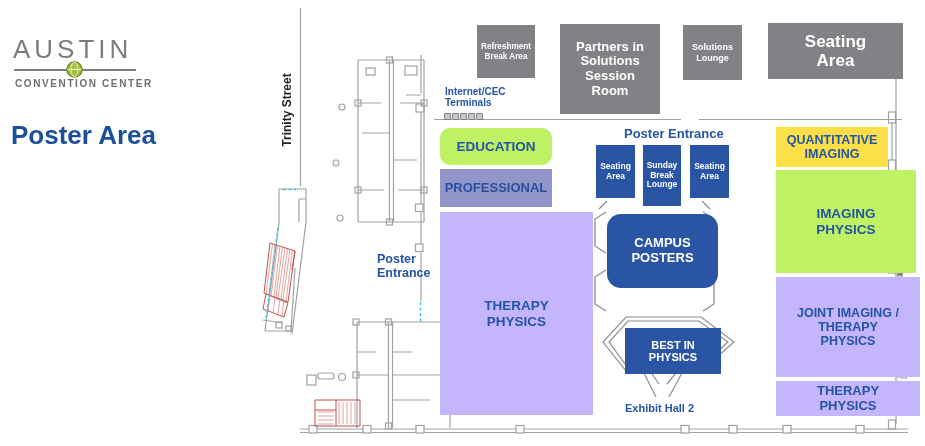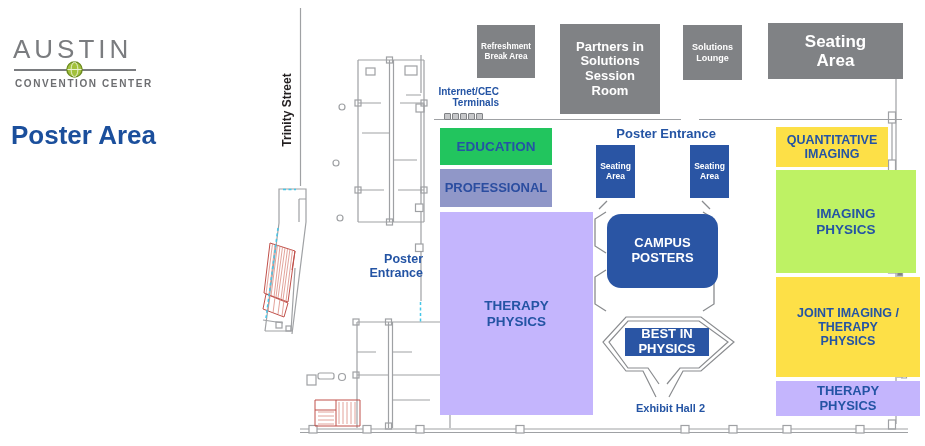--- a/index.html
+++ b/index.html
@@ -14,28 +14,28 @@
   .logo-sub{position:absolute;left:2px;top:44px;font-size:10px;letter-spacing:1.6px;
             color:#6D6E71;font-weight:700;}
   .page-title{position:absolute;left:11px;top:120px;font-size:26px;font-weight:700;color:#1B4F9C;}
   .street-label{position:absolute;left:287px;top:110px;transform:translate(-50%,-50%) rotate(-90deg);
             font-size:12px;font-weight:700;color:#231F20;white-space:nowrap;}
   
   .area{position:absolute;display:flex;align-items:center;justify-content:center;
         text-align:center;font-weight:700;line-height:1.12;z-index:2;}
   .gray{background:#808285;color:#FFFFFF;}
   .blue{background:#2A55A4;color:#FFFFFF;}
-  .yellow{background:#22c55e;color:#2454A4;}
+  .yellow{background:#bef264;color:#2454A4;border-radius:10px;}
   .pale{background:#c4b5fd;color:#2454A4;}
   .peri{background:#9097C8;color:#2B4DA0;}
   .pink{background:#fde047;color:#2454A4;}
   .slate{background:#bef264;color:#2454A4;}
-  .green{background:#fde047;color:#2454A4;justify-content:center;}
+  .green{background:#c4b5fd;color:#2454A4;justify-content:center;}
   
-  .map-label{position:absolute;text-align:right;font-weight:700;color:#2454A4;z-index:3;line-height:1.12;}
+  .map-label{position:absolute;text-align:left;font-weight:700;color:#2454A4;z-index:3;line-height:1.12;padding-left:20px;}
   .terminals{position:absolute;left:444px;top:113px;display:flex;gap:1px;z-index:3;}
   .term{width:5px;height:5px;background:#C7C8CA;border:1px solid #808285;border-radius:1px;}
 </style>
 </head>
 <body>
 
 <div class="stage">
 
   <div class="logo">
     <div class="logo-title">AUSTIN</div>
@@ -186,27 +186,30 @@
   <div class="area peri" style="left:440px;top:169px;width:112px;height:38px;font-size:13px;">
       <span>PROFESSIONAL</span>
     </div>
   <div class="area pale" style="left:440px;top:212px;width:113px;height:203px;font-size:13.5px;padding:0 20px;">
       <span>THERAPY PHYSICS</span>
     </div>
 
   <div class="area blue" style="left:596px;top:145px;width:37px;height:53px;font-size:8.5px;padding:0 1px;">
       <span>Seating Area</span>
     </div>
+  <div class="area blue" style="left:643px;top:145px;width:36px;height:61px;font-size:8.5px;padding:0 1px;">
+      <span>Sunday Break Lounge</span>
+    </div>
   <div class="area blue" style="left:690px;top:145px;width:37px;height:53px;font-size:8.5px;padding:0 1px;">
       <span>Seating Area</span>
     </div>
   <div class="area blue" style="left:607px;top:214px;width:95px;height:74px;font-size:13px;padding:0 8px;border-radius:14px;">
       <span>CAMPUS POSTERS</span>
     </div>
-  <div class="area blue" style="left:625px;top:328px;width:76px;height:28px;font-size:13px;padding:0 4px;">
+  <div class="area blue" style="left:625px;top:328px;width:76px;height:46px;font-size:11px;padding:0 10px;">
       <span>BEST IN PHYSICS</span>
     </div>
 
   <div class="area pink" style="left:776px;top:127px;width:112px;height:40px;font-size:12.5px;">
       <span>QUANTITATIVE IMAGING</span>
     </div>
   <div class="area slate" style="left:776px;top:170px;width:112px;height:103px;font-size:13.5px;padding:0 14px;">
       <span>IMAGING PHYSICS</span>
     </div>
   <div class="area green" style="left:776px;top:277px;width:112px;height:100px;font-size:12.5px;padding:0 16px;">

